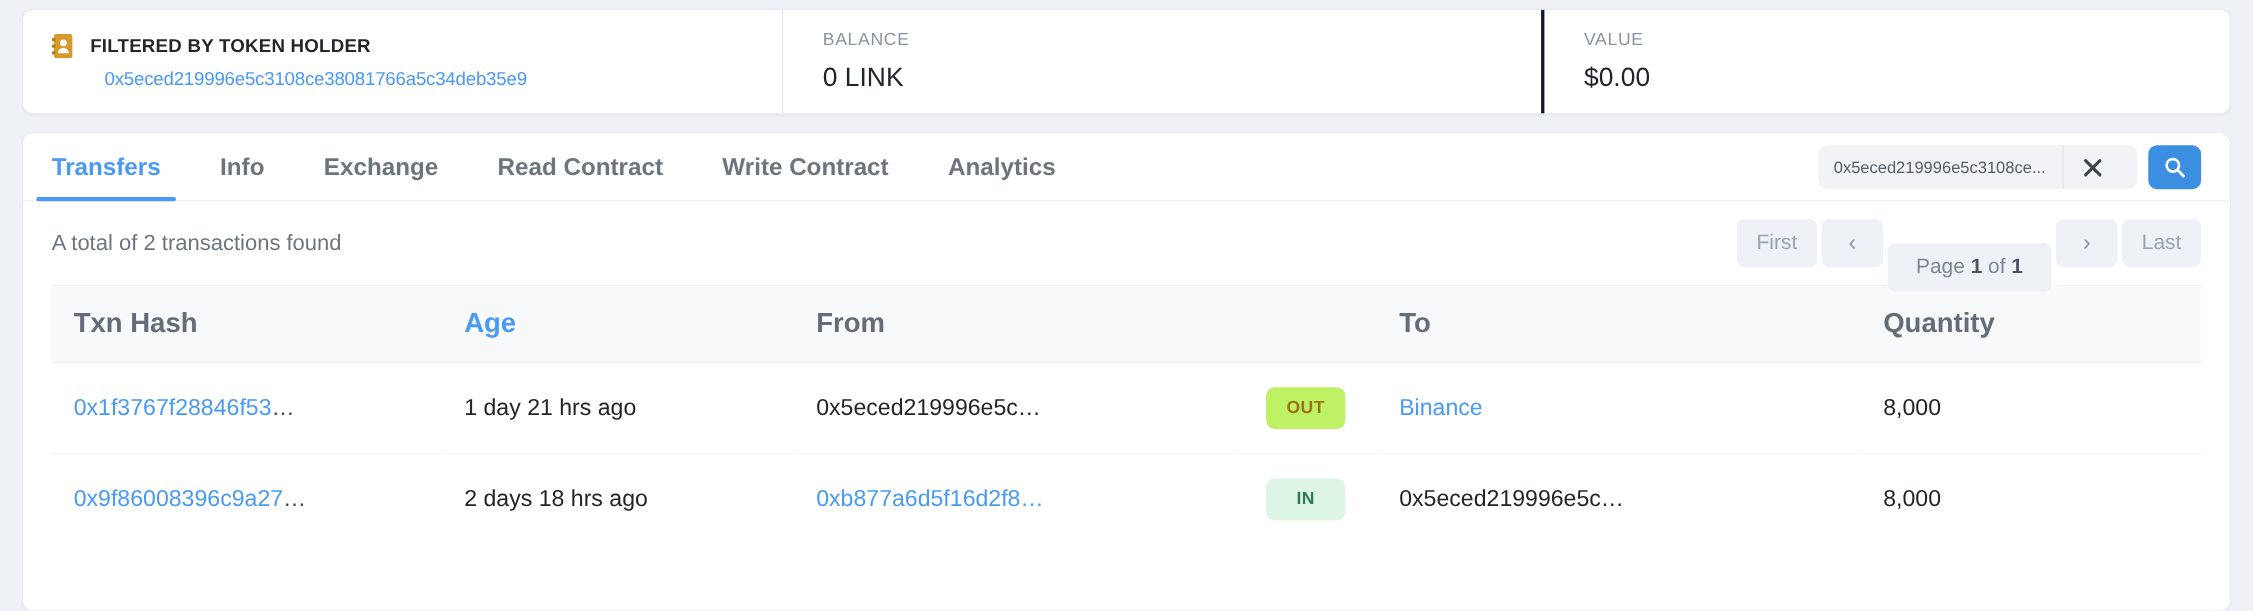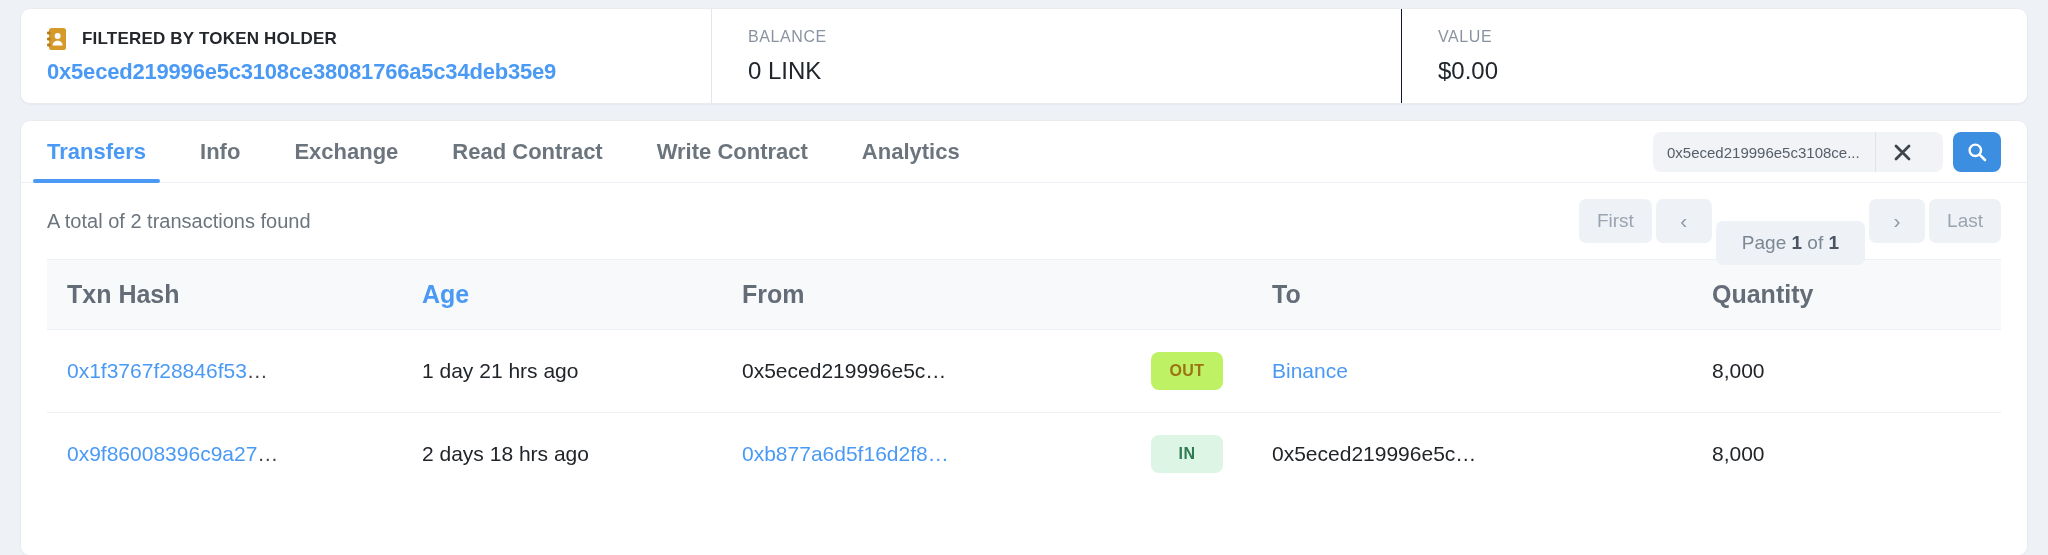--- a/index.html
+++ b/index.html
@@ -32,42 +32,43 @@
   }
 
   .summary-cell {
     display: flex;
     flex-direction: column;
     justify-content: center;
     padding: 0 0 0 26px;
   }
   .summary-cell.filtered { width: 690px; }
   .summary-cell.balance  { width: 690px; border-left: 1px solid #e3e6ec; padding-left: 36px; }
-  .summary-cell.value    { flex: 1;      border-left: 1px solid #0f172a; padding-left: 36px; }
+  .summary-cell.value    { flex: 1;      border-left: 3px solid #0f172a; padding-left: 36px; }
 
   .filter-line {
     display: flex;
     align-items: center;
     gap: 16px;
     margin-bottom: 9px;
   }
   .filter-label {
     font-size: 17px;
     font-weight: 700;
     color: #23272b;
     letter-spacing: .2px;
   }
   .book-icon { width: 19px; height: 22px; display: block; }
 
   .holder-address {
-    font-size: 22px;
-    font-weight: 700;
+    font-size: 17px;
+    font-weight: 400;
     color: #4a9af5;
     letter-spacing: -.2px;
     cursor: pointer;
+    margin-left: 48px;
   }
 
   .mini-label {
     font-size: 16px;
     color: #8a93a0;
     letter-spacing: .6px;
     margin-bottom: 11px;
   }
   .mini-value {
     font-size: 24px;

